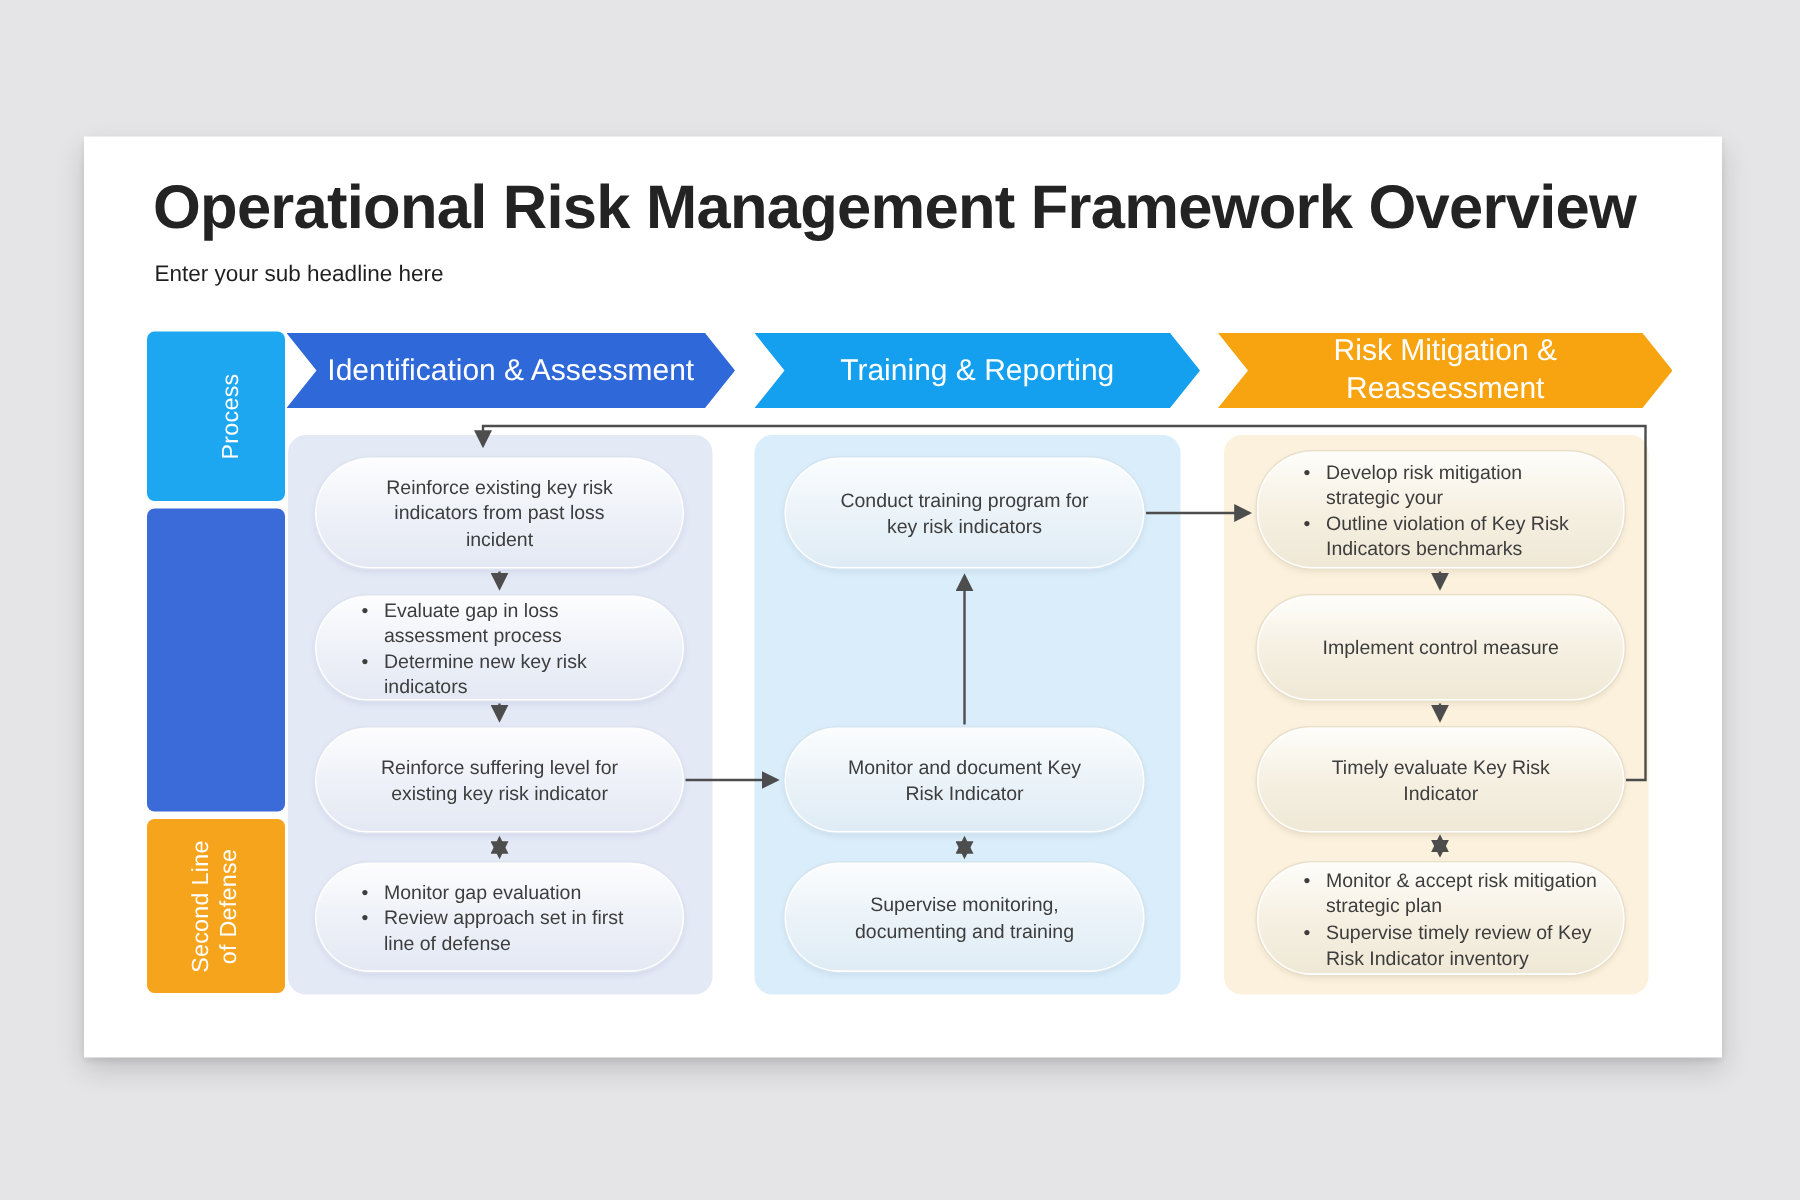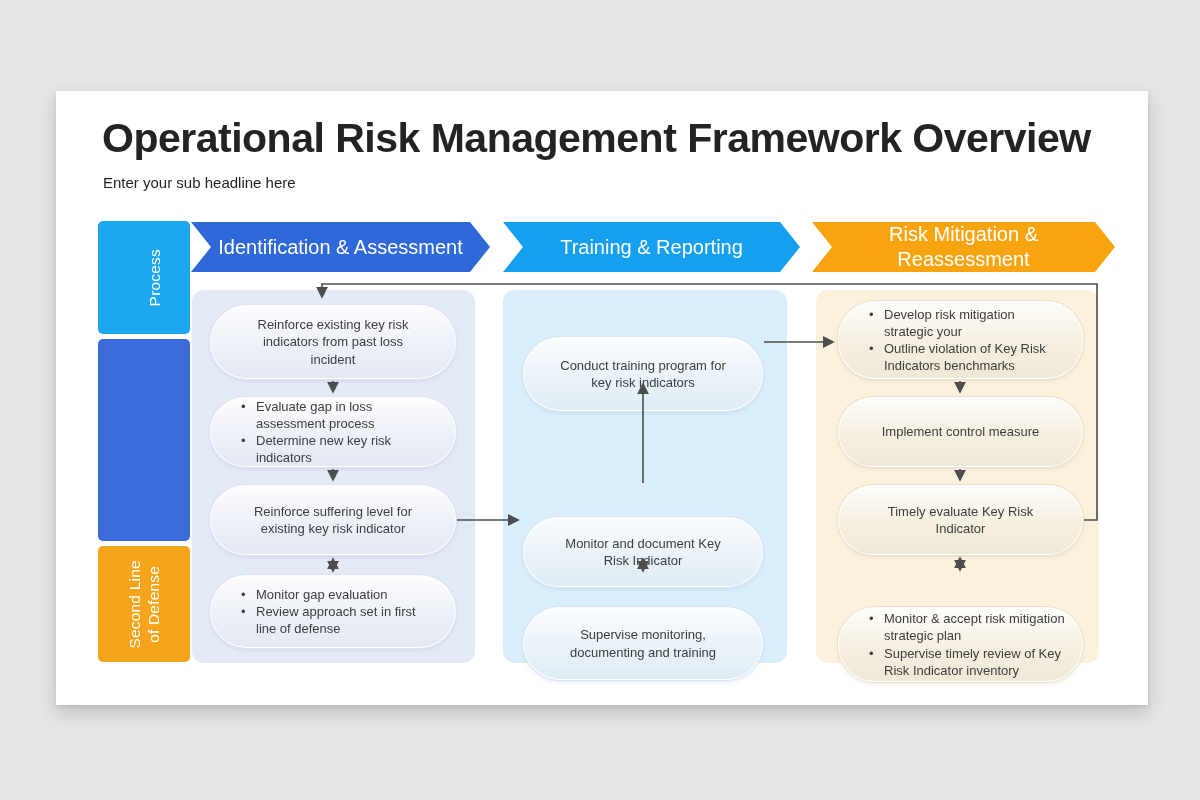--- a/index.html
+++ b/index.html
@@ -69,21 +69,20 @@
     border:1px solid rgba(255,255,255,.9);
   }
   .node.center { padding:4px 28px; }
   .col1 .node, .node.c1 {
     background:linear-gradient(180deg,#fdfdfe 0%,#eef1f8 50%,#e3e8f3 100%);
     box-shadow:0 0 0 1px #dde3ef, 0 2px 4px rgba(110,130,170,.18);
   }
   .node.c2 {
     background:linear-gradient(180deg,#fbfdfe 0%,#ebf3f9 50%,#dfecf5 100%);
     box-shadow:0 0 0 1px #d5e5f0, 0 2px 4px rgba(110,140,170,.18);
-    margin-top:32px;
   }
   .node.c3 {
     background:linear-gradient(180deg,#fefdfa 0%,#f6f0e2 50%,#efe8d6 100%);
     box-shadow:0 0 0 1px #e9e0cc, 0 2px 4px rgba(160,140,100,.2);
   }
   .bullets { list-style:none; margin:0; padding:0 16px 0 28px; }
   .bullets li {
     position:relative; padding-left:17px; text-align:left;
   }
   .bullets li::before {
@@ -157,21 +156,21 @@
       <li>Develop risk mitigation strategic your</li>
       <li>Outline violation of Key Risk Indicators benchmarks</li>
     </ul>
   </div>
   <div class="node c3 center" style="left:782px; top:306px; width:245px; height:70px;">
     <span>Implement control measure</span>
   </div>
   <div class="node c3 center" style="left:782px; top:394px; width:245px; height:70px;">
     <span>Timely evaluate Key Risk Indicator</span>
   </div>
-  <div class="node c3" style="left:782px; top:484px; width:245px; height:75px;margin-top:32px;">
+  <div class="node c3" style="left:782px; top:484px; width:245px; height:75px;">
     <ul class="bullets">
       <li>Monitor &amp; accept risk mitigation strategic plan</li>
       <li>Supervise timely review of Key Risk Indicator inventory</li>
     </ul>
   </div>
 
   <svg class="arrows" width="1092" height="614" viewBox="0 0 1092 614">
     <defs>
       <marker id="ah" viewBox="0 0 10 10" refX="8.5" refY="5" markerWidth="7.5" markerHeight="7.5" orient="auto-start-reverse">
         <path d="M0,0 L10,5 L0,10 z" fill="#4d4d4d"></path>

